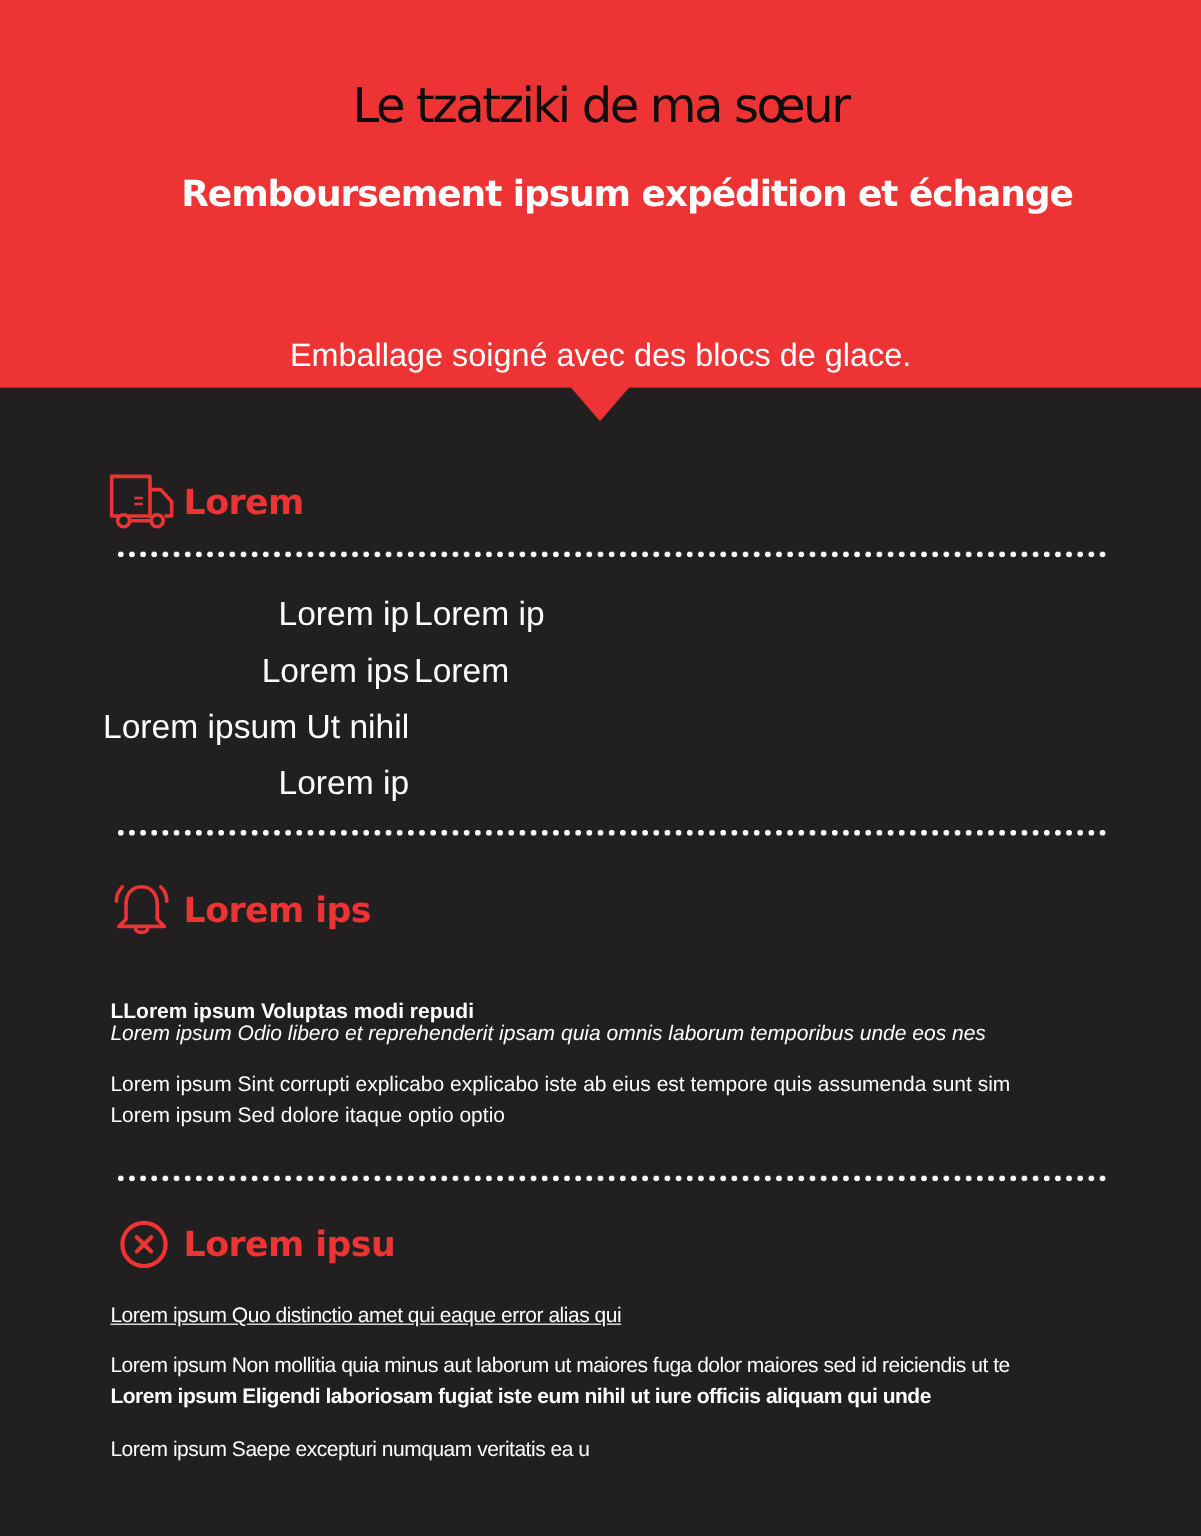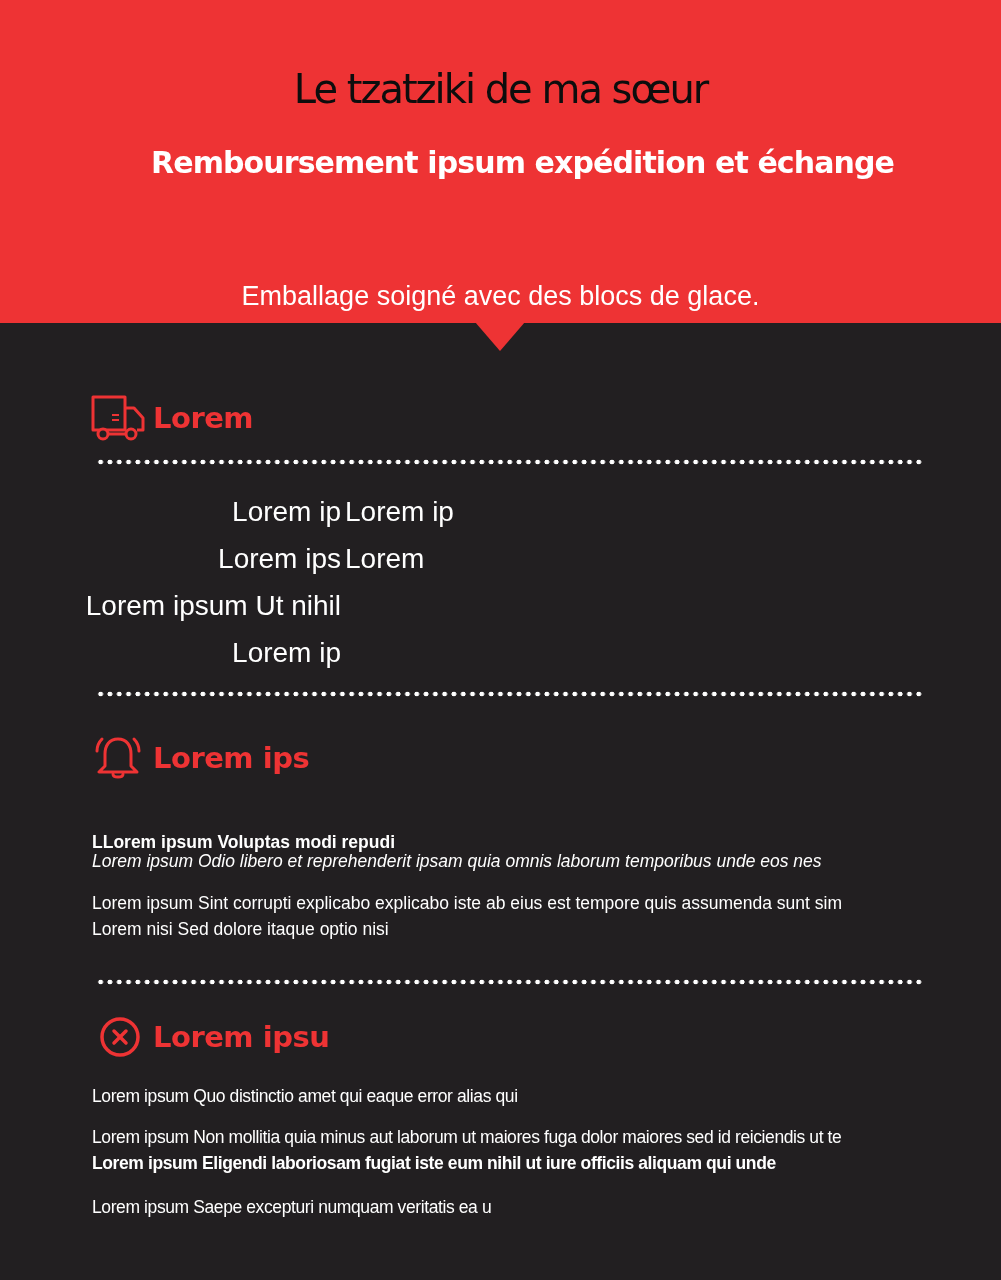--- a/index.html
+++ b/index.html
@@ -107,30 +107,30 @@
       <path d="M11 6 C7 10 6 14 6 18"></path>
       <path d="M43 6 C47 10 48 14 48 18"></path>
     </svg>
   </span>
   <span class="section-title">Lorem ips</span>
 </div>
 
 <p class="para bold" style="top:809px;margin-top:20px;">LLorem ipsum Voluptas modi repudi</p>
 <p class="para" style="top:848px;font-style:italic;">Lorem ipsum Odio libero et reprehenderit ipsam quia omnis laborum temporibus unde eos nes</p>
 <p class="para" style="top:890px;">Lorem ipsum Sint corrupti explicabo explicabo iste ab eius est tempore quis assumenda sunt sim</p>
-<p class="para" style="top:916px;">Lorem nisi Sed dolore itaque optio nisi</p>
+<p class="para" style="top:916px;">Lorem ipsum Sed dolore itaque optio optio</p>
 <div class="dots" style="top:979px;"></div>
 
 <div class="section-head" style="top:1012px;">
   <span class="icon">
     <svg width="56" height="50" viewBox="0 0 56 50" fill="none" stroke="#ee3334" stroke-width="3.5" stroke-linecap="round">
       <circle cx="29" cy="25" r="18"></circle>
       <line x1="23" y1="19" x2="35" y2="31"></line>
       <line x1="35" y1="19" x2="23" y2="31"></line>
     </svg>
   </span>
   <span class="section-title">Lorem ipsu</span>
 </div>
 
-<p class="para condensed" style="top:1083px;">Lorem ipsum Quo distinctio amet qui eaque error alias qui</p>
+<p class="para condensed" style="top:1083px;text-decoration:underline;">Lorem ipsum Quo distinctio amet qui eaque error alias qui</p>
 <p class="para condensed" style="top:1124px;">Lorem ipsum Non mollitia quia minus aut laborum ut maiores fuga dolor maiores sed id reiciendis ut te</p>
 <p class="para condensed" style="top:1150px;font-weight:bold;">Lorem ipsum Eligendi laboriosam fugiat iste eum nihil ut iure officiis aliquam qui unde</p>
 <p class="para condensed" style="top:1194px;">Lorem ipsum Saepe excepturi numquam veritatis ea u</p>
 
 </body></html>

